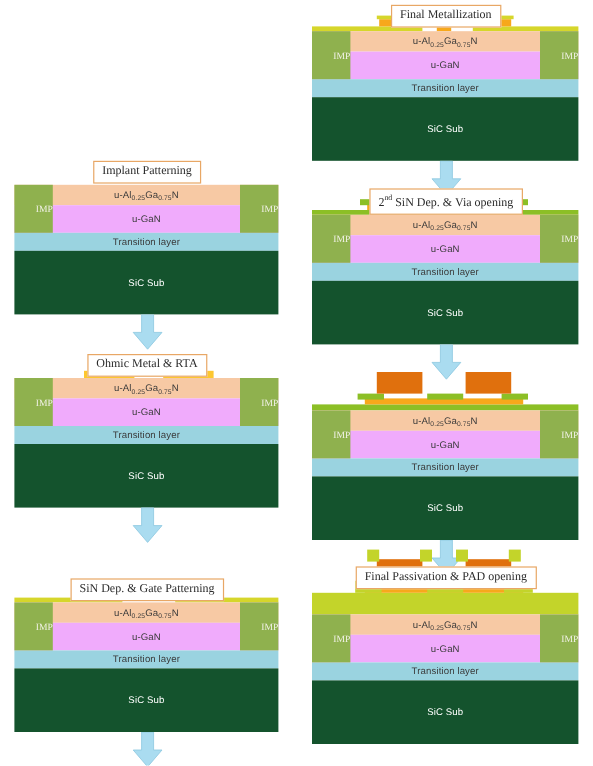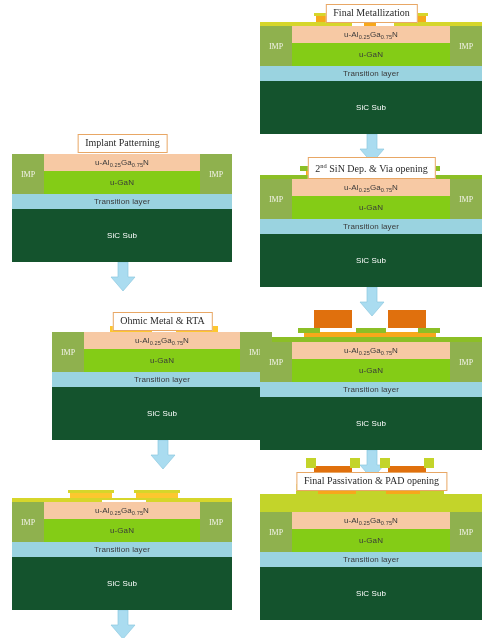--- a/index.html
+++ b/index.html
@@ -20,26 +20,26 @@
   .caption sup{font-size:6.5px;vertical-align:super;}
 
   
   .stack{position:absolute;}
   .layer{position:absolute;left:0;width:100%;
          display:flex;align-items:center;justify-content:center;
          color:#3a3a3a;font-size:8px;letter-spacing:.1px;
          font-family:"Liberation Sans","DejaVu Sans",sans-serif;}
   .layer span{position:relative;z-index:3;}
   .algan{background:#f7c9a4;}
-  .ugan {background:#84cc16;text-align:center;}
+  .ugan {background:#f0abfc;text-align:center;}
   .trans{background:#9ad3e0;}
   .sub  {background:#14532d;color:#ffffff;}
 
   .imp{position:absolute;background:#8fb14e;color:#f2f2e8;
-       font-size:8px;display:flex;align-items:center;justify-content:center;
+       font-size:8px;display:flex;align-items:center;justify-content:flex-end;
        z-index:5;font-family:"Liberation Serif","DejaVu Serif",serif;}
 
   .sub sub,.layer sub{font-size:5.6px;vertical-align:baseline;position:relative;top:2px;}
 
   
   .feat{position:absolute;}
   .ohmic{background:#fdc72f;}
   .gate-m{background:#f7a81b;}
   .sin1{background:#d6d62b;}
   .sin2{background:#8cbf26;}
@@ -73,21 +73,21 @@
     </div>
     <div class="imp" style="right:0px;top:0px;width:32px;height:40px;">
       <span>IMP</span>
     </div>
   </div>
   <svg class="arrow" viewBox="0 0 26 30" style="top:128px;">
     <polygon points="8,0 18,0 18,15 25,15 13,29 1,15 8,15" fill="#aadcf0" stroke="#8ec8e0" stroke-width="0.7"></polygon>
   </svg>
 </div>
 
-<div class="stage" style="left:0px;top:312px;width:245px;height:150px;margin-left:40px;">
+<div class="stage" style="left:0px;top:295px;width:245px;height:150px;">
   <div class="caption" style="top:0px;">Ohmic Metal &amp; RTA</div>
   <div class="stack" style="left:12px;top:20px;width:220px;height:108px;">
     <div class="feat ohmic" style="left:58px;top:-6px;width:42px;height:6px;"></div>
     <div class="feat ohmic" style="left:124px;top:-6px;width:42px;height:6px;"></div>
     <div class="layer algan" style="top:0px;height:17px;">
       <span>u-Al<sub>0.25</sub>Ga<sub>0.75</sub>N</span>
     </div>
     <div class="layer ugan" style="top:17px;height:23px;">
       <span>u-GaN</span>
     </div>
@@ -103,20 +103,21 @@
     <div class="imp" style="right:0px;top:0px;width:32px;height:40px;">
       <span>IMP</span>
     </div>
   </div>
   <svg class="arrow" viewBox="0 0 26 30" style="top:128px;">
     <polygon points="8,0 18,0 18,15 25,15 13,29 1,15 8,15" fill="#aadcf0" stroke="#8ec8e0" stroke-width="0.7"></polygon>
   </svg>
 </div>
 
 <div class="stage" style="left:0px;top:482px;width:245px;height:156px;">
+  <div class="caption" style="top:0px;">SiN Dep. &amp; Gate Patterning</div>
   <div class="stack" style="left:12px;top:20px;width:220px;height:108px;">
 
     <div class="feat sin1" style="left:0px;top:-4px;width:90px;height:4px;"></div>
     <div class="feat sin1" style="left:134px;top:-4px;width:86px;height:4px;"></div>
     <div class="feat sin1" style="left:90px;top:-4px;width:44px;height:2px;"></div>
     <div class="feat ohmic" style="left:58px;top:-9px;width:42px;height:5px;"></div>
     <div class="feat ohmic" style="left:124px;top:-9px;width:42px;height:5px;"></div>
     <div class="feat sin1" style="left:56px;top:-12px;width:46px;height:3px;"></div>
     <div class="feat sin1" style="left:122px;top:-12px;width:46px;height:3px;"></div>
     <div class="layer algan" style="top:0px;height:17px;">

